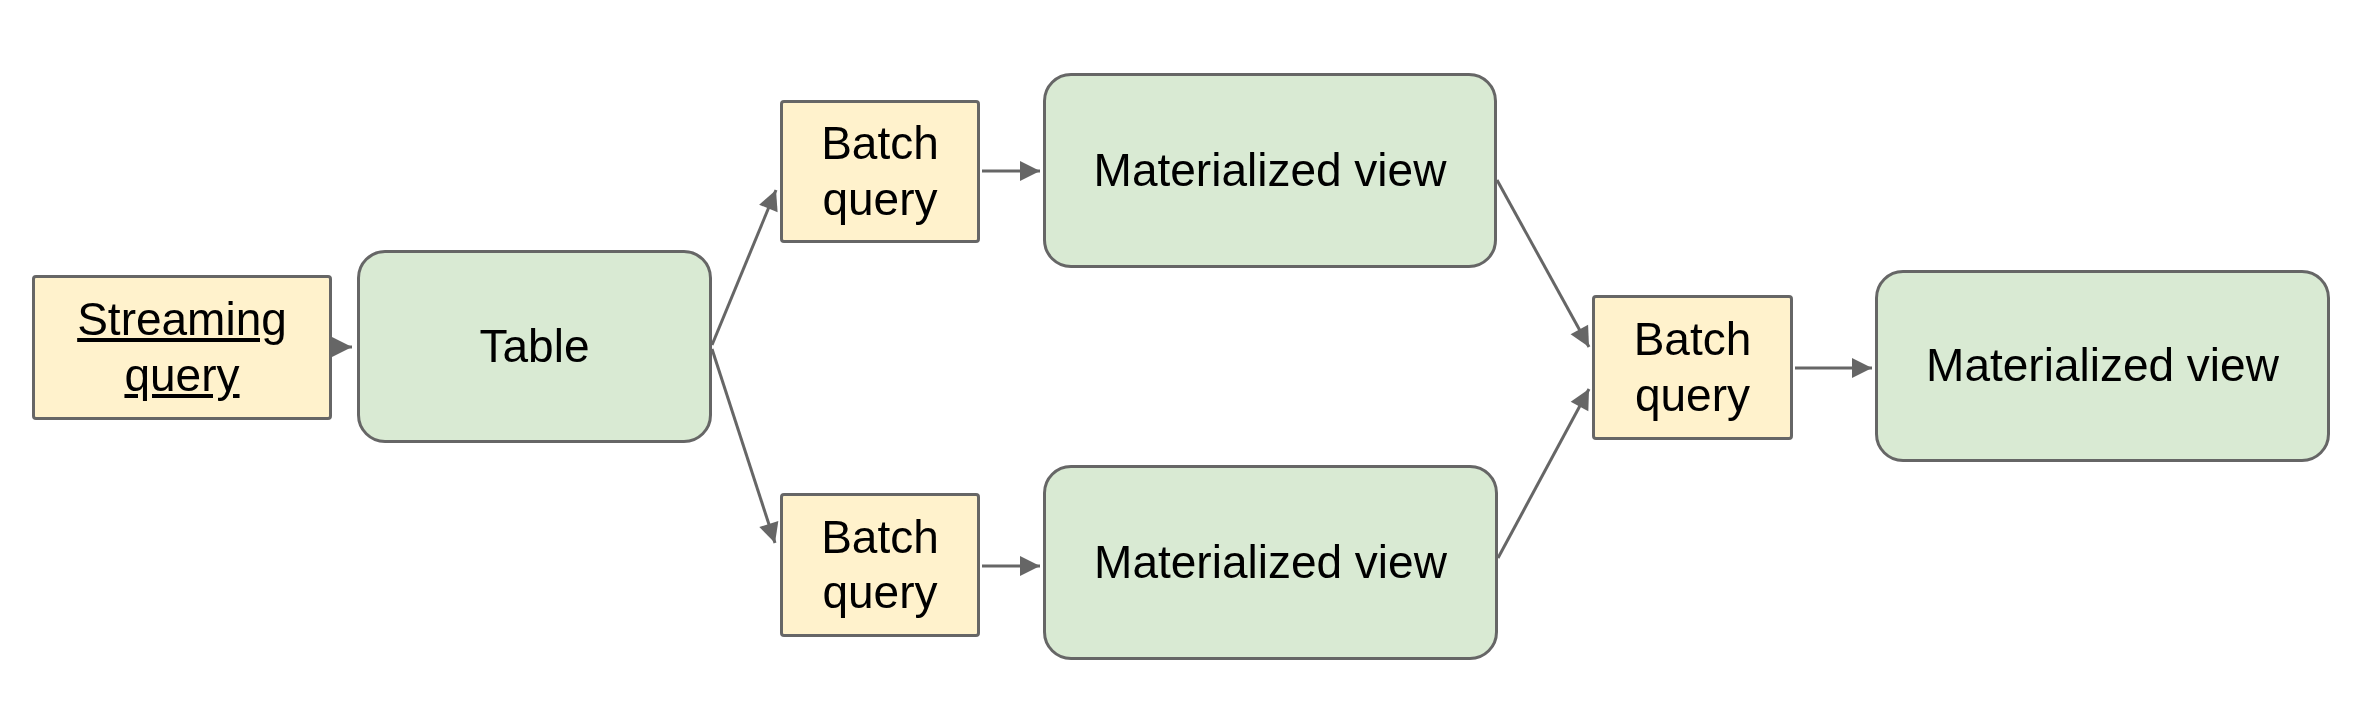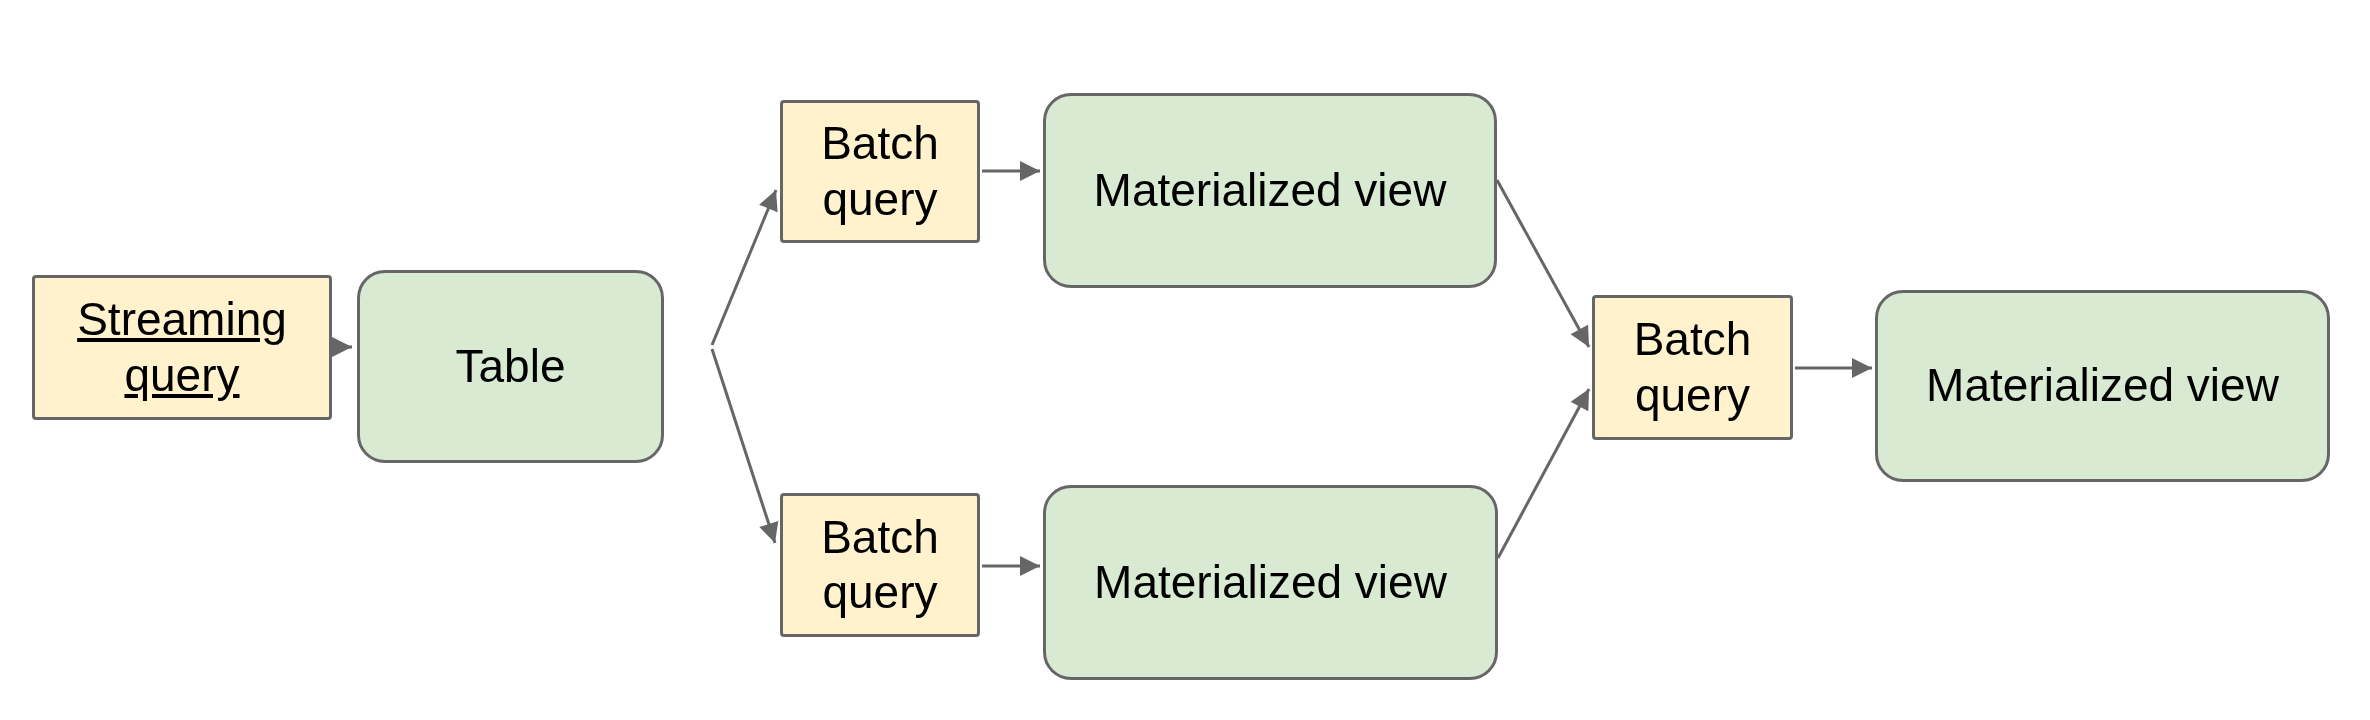--- a/index.html
+++ b/index.html
@@ -38,24 +38,23 @@
   }
   .node.query {
     background: #fff2cc;
     border: 3px solid #666666;
     border-radius: 4px;
   }
   .node.store {
     background: #d9ead3;
     border: 3px solid #666666;
     border-radius: 28px;
-    margin-top: 20px;
   }
   .n-streaming { left: 32px;  top: 275px; width: 300px; height: 145px; text-decoration: underline; }
-  .n-table     { left: 357px; top: 250px; width: 307px; height: 193px; }
+  .n-table     { left: 357px; top: 250px; width: 355px; height: 193px; }
   .n-batch-top { left: 780px; top: 100px; width: 200px; height: 143px; }
   .n-mv-top    { left: 1043px; top: 73px;  width: 454px; height: 195px; }
   .n-batch-bot { left: 780px; top: 493px; width: 200px; height: 144px; }
   .n-mv-bot    { left: 1043px; top: 465px; width: 455px; height: 195px; }
   .n-batch-mrg { left: 1592px; top: 295px; width: 201px; height: 145px; }
   .n-mv-final  { left: 1875px; top: 270px; width: 455px; height: 192px; }
 </style>
 </head>
 <body>
 

